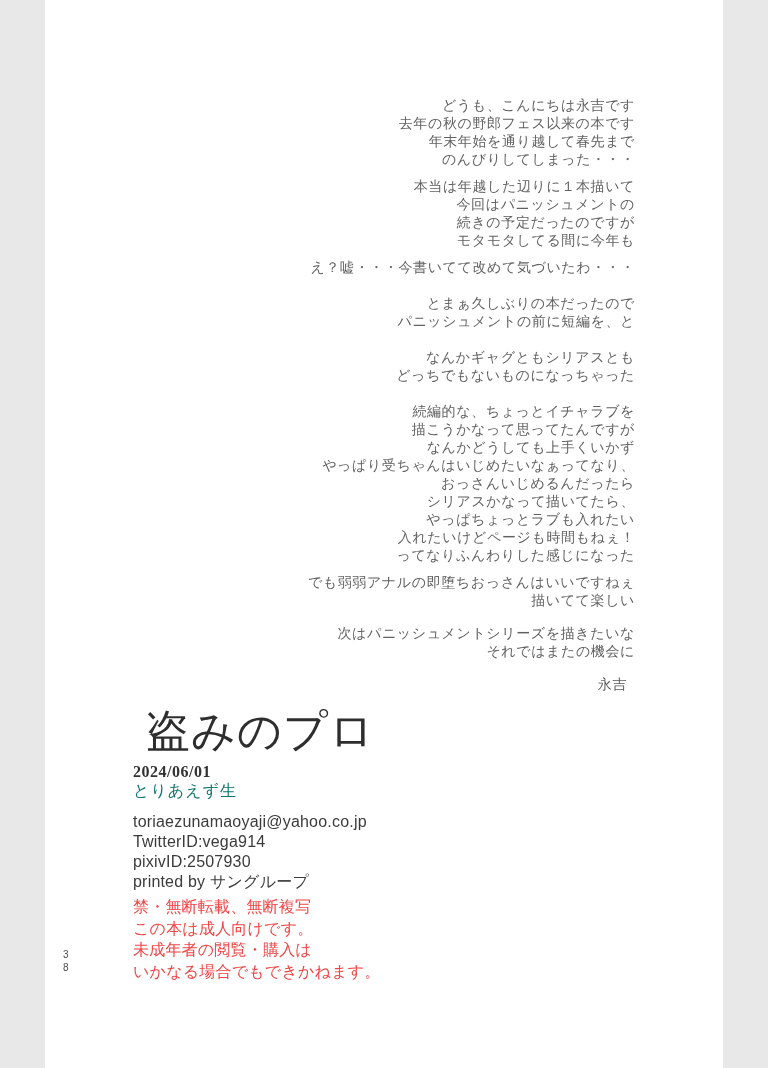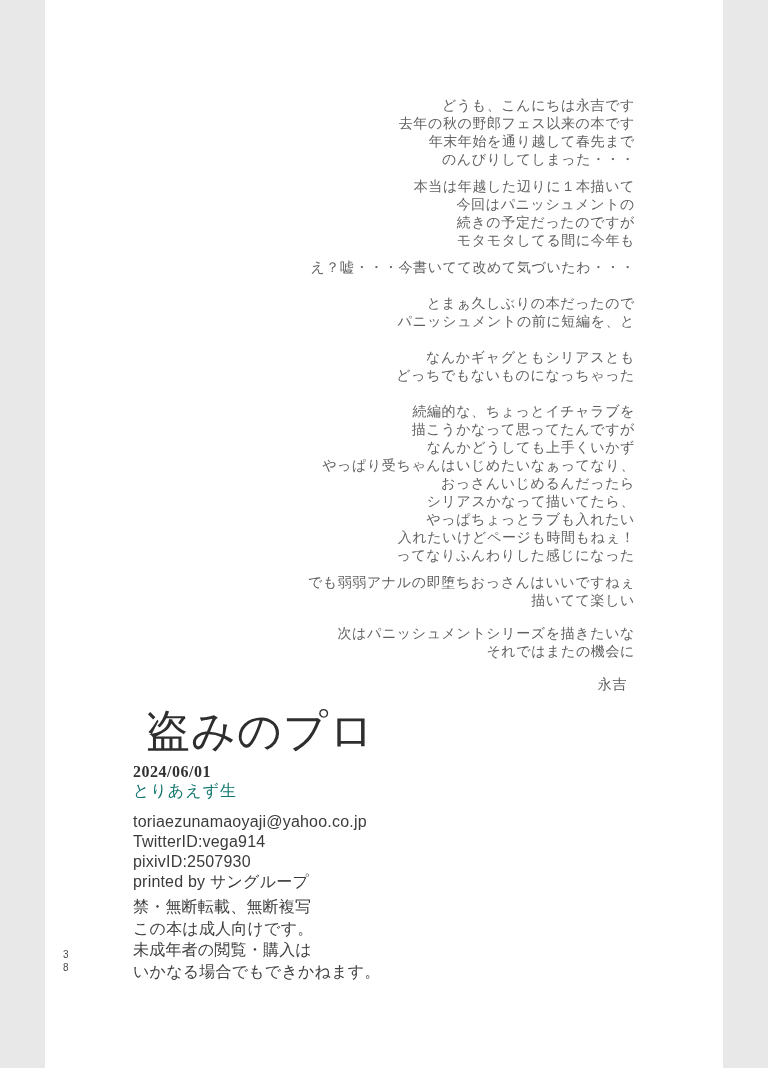--- a/index.html
+++ b/index.html
@@ -79,21 +79,21 @@
     color: #3b3b3b;
   }
   .notice-block {
     position: absolute;
     left: 88px;
     top: 896px;
     font-family: "Liberation Sans", sans-serif;
     font-size: 16px;
     line-height: 21.5px;
     letter-spacing: 0.2px;
-    color: #404040;
+    color: #ef4444;
   }
   .page-number {
     position: absolute;
     left: 18px;
     top: 948px;
     font-family: "Liberation Sans", sans-serif;
     font-size: 10px;
     line-height: 13px;
     color: #4a4a4a;
     text-align: center;

